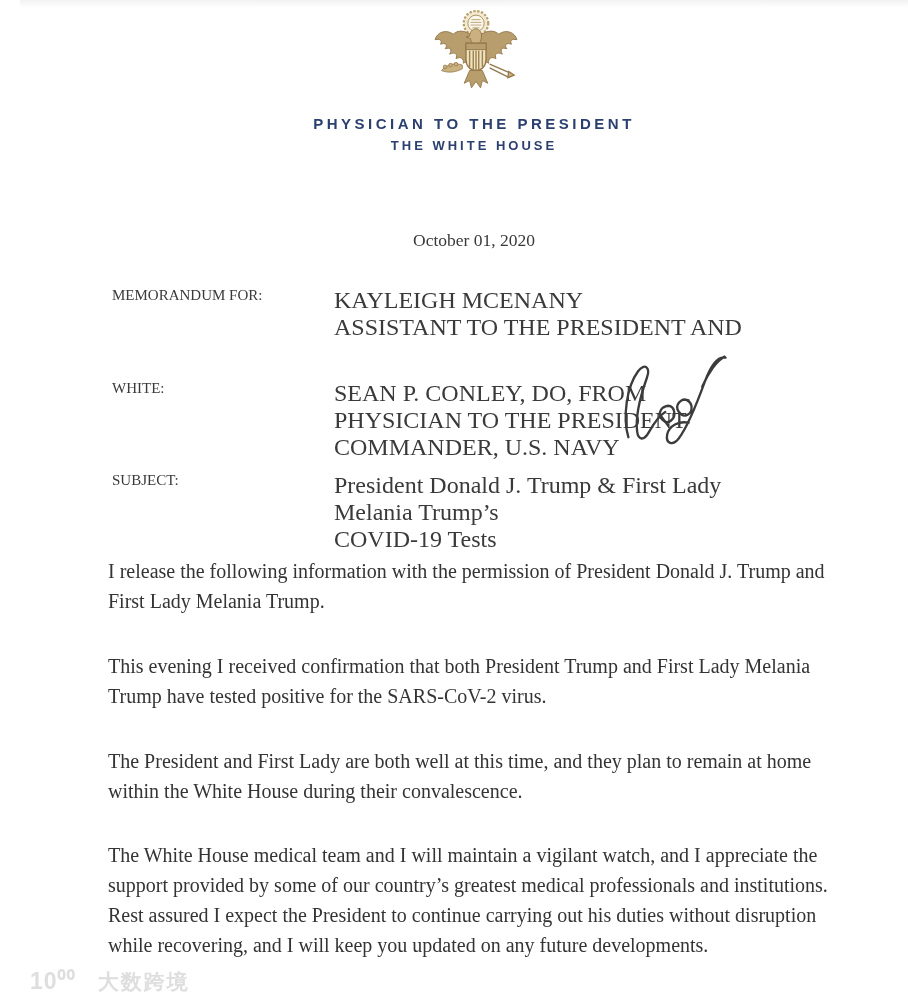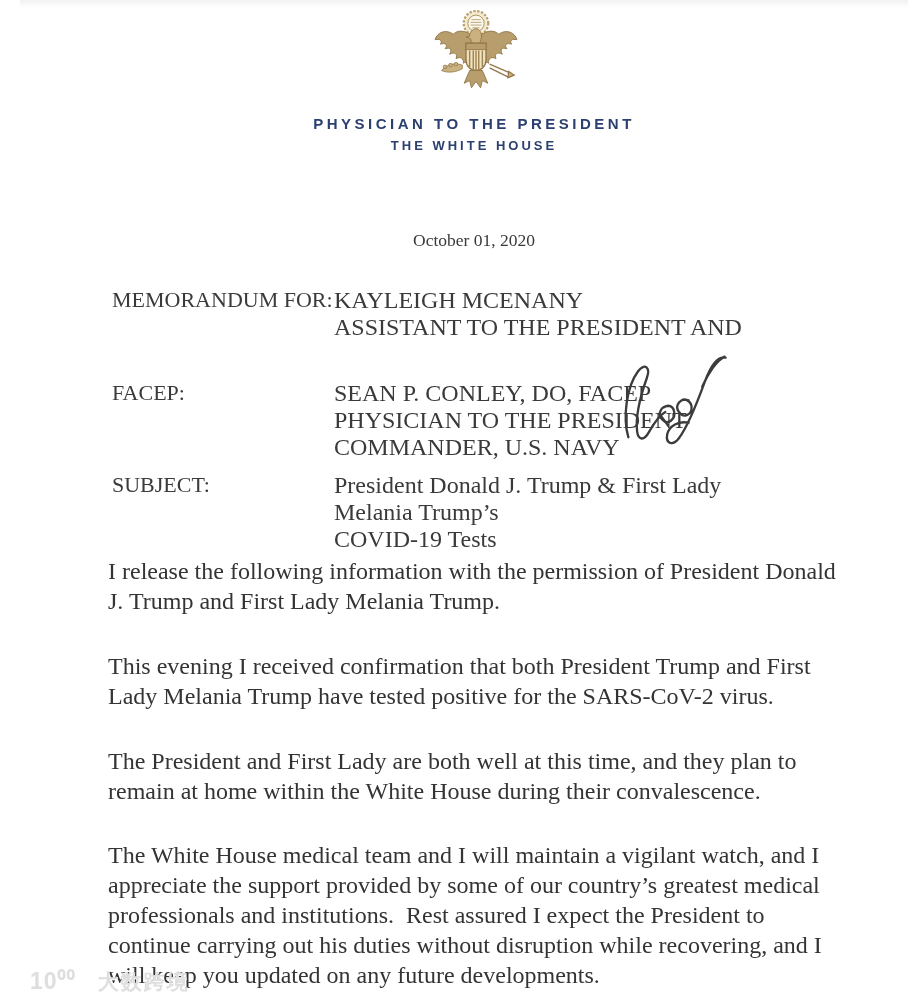--- a/index.html
+++ b/index.html
@@ -34,35 +34,35 @@
   }
   
   .date-line{
     position:absolute;top:230px;left:0;width:100%;
     text-align:center;font-size:17.5px;color:#3a3a3a;
   }
   
   .memo-row{position:absolute;left:0;width:100%;}
   .memo-label{
     position:absolute;left:92px;top:0;
-    font-size:22px;color:#3a3a3a;
+    font-size:15px;color:#3a3a3a;
   }
   .memo-lines{
     position:absolute;left:314px;top:0;width:470px;
     font-size:24px;line-height:27px;color:#3a3a3a;
   }
   .row-to{top:287px;}
   .row-from{top:380px;}
   .row-subject{top:472px;}
   
   .signature{position:absolute;left:596px;top:344px;width:118px;height:102px;}
   
   .para{
     position:absolute;left:88px;width:737px;
-    font-size:24px;line-height:30px;color:#343434;
+    font-size:20px;line-height:30px;color:#343434;
     white-space:pre-wrap;
   }
   .p1{top:556px;}
   .p2{top:651px;}
   .p3{top:746px;}
   .p4{top:840px;}
   
   .watermark{
     position:absolute;left:10px;bottom:6px;
     font-family:"Liberation Sans", sans-serif;
@@ -129,23 +129,23 @@
 
   <div class="memo-row row-to">
     <span class="memo-label">MEMORANDUM FOR:</span>
     <div class="memo-lines">
       <div>KAYLEIGH MCENANY</div>
       <div>ASSISTANT TO THE PRESIDENT AND</div>
     </div>
   </div>
 
   <div class="memo-row row-from">
-    <span class="memo-label">FACEP:</span>
+    <span class="memo-label">WHITE:</span>
     <div class="memo-lines">
-      <div>SEAN P. CONLEY, DO, FACEP</div>
+      <div>SEAN P. CONLEY, DO, FROM</div>
       <div>PHYSICIAN TO THE PRESIDENT</div>
       <div>COMMANDER, U.S. NAVY</div>
     </div>
   </div>
 
   <div class="memo-row row-subject">
     <span class="memo-label">SUBJECT:</span>
     <div class="memo-lines">
       <div>President Donald J. Trump &amp; First Lady Melania Trump’s</div>
       <div>COVID-19 Tests</div>

